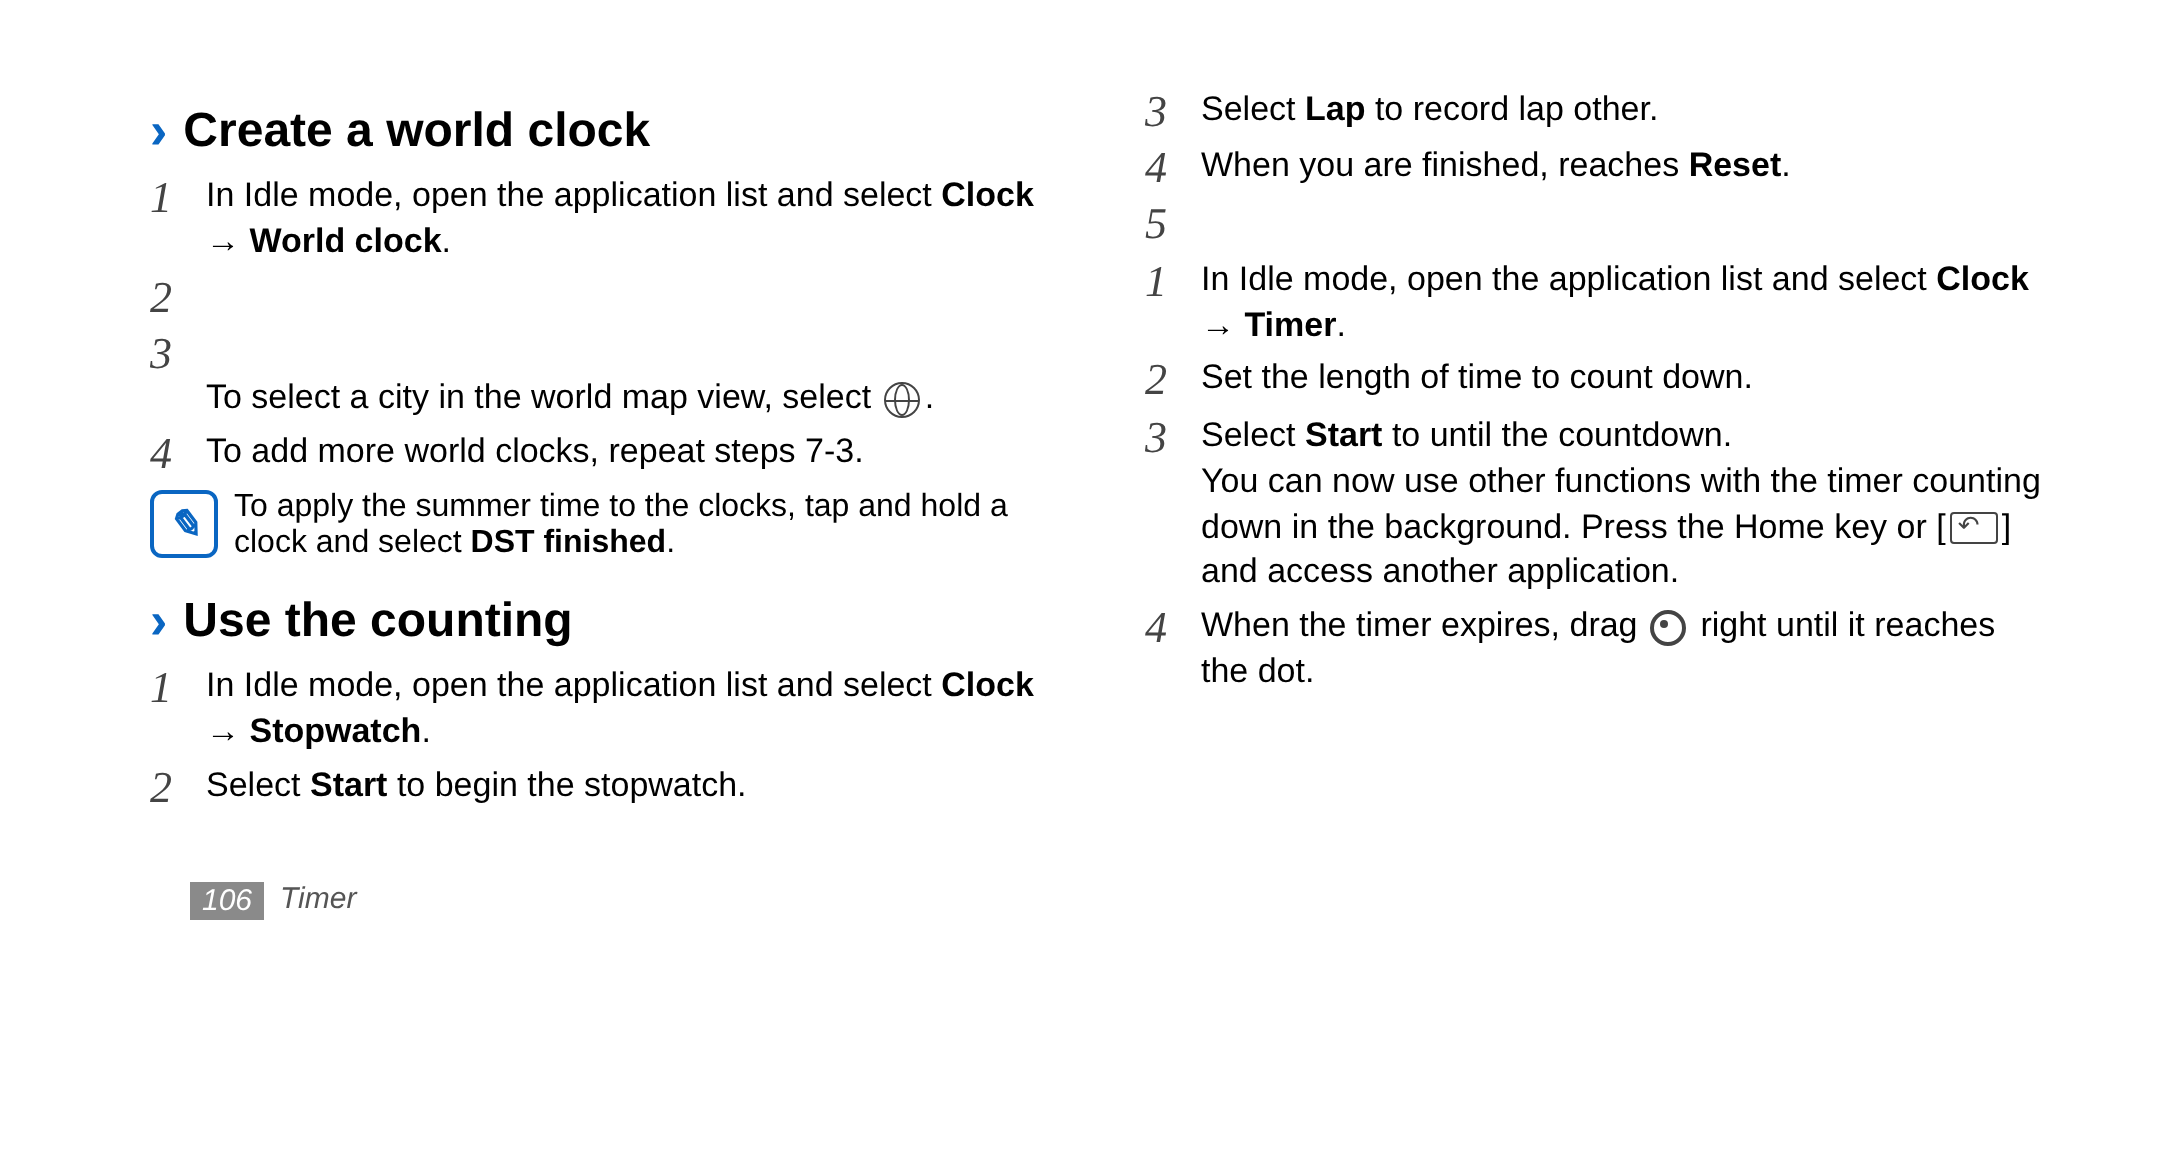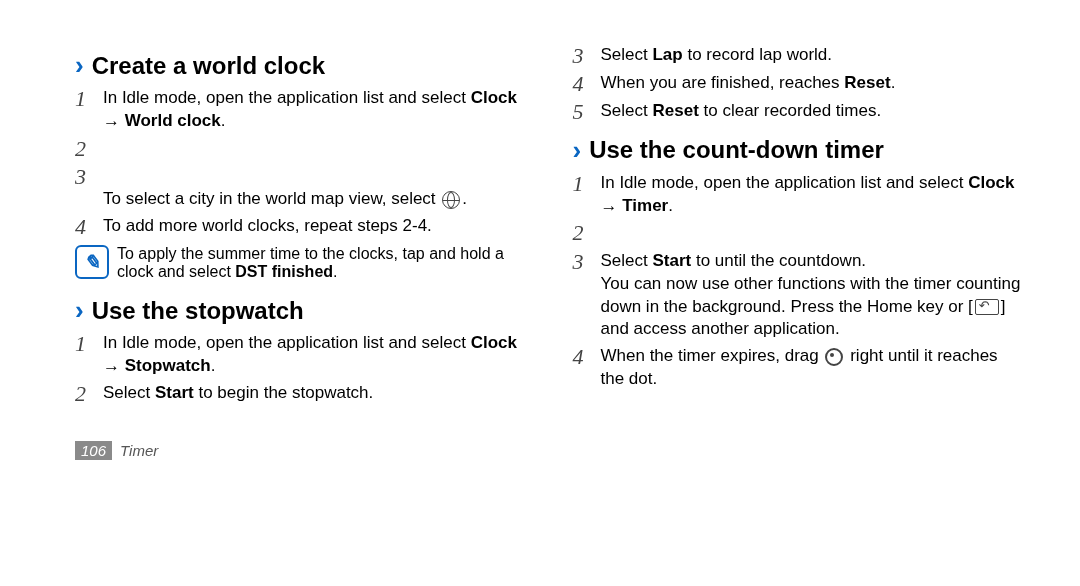--- a/index.html
+++ b/index.html
@@ -17,21 +17,21 @@
   .glyph{display:inline-block;vertical-align:middle;}
   .menu-key{display:inline-block;width:22px;height:14px;border:1.5px solid #444;border-radius:2px;vertical-align:middle;position:relative;margin:0 2px;}
   .menu-key::before{content:"";position:absolute;left:3px;right:3px;top:3px;height:1.5px;background:#444;box-shadow:0 4px 0 #444;}
   .back-key{display:inline-block;width:22px;height:14px;border:1.5px solid #444;border-radius:2px;vertical-align:middle;position:relative;margin:0 2px;}
   .back-key::before{content:"↶";position:absolute;left:3px;top:-3px;font-size:13px;color:#444;}
   .globe{display:inline-block;width:16px;height:16px;border:1.5px solid #444;border-radius:50%;vertical-align:middle;position:relative;margin:0 2px;}
   .globe::before{content:"";position:absolute;left:50%;top:0;bottom:0;width:6px;margin-left:-4px;border:1px solid #444;border-radius:50%;}
   .globe::after{content:"";position:absolute;left:0;right:0;top:50%;height:0;border-top:1px solid #444;}
   .ring{display:inline-block;width:14px;height:14px;border:2px solid #444;border-radius:50%;vertical-align:middle;position:relative;margin:0 2px;}
   .ring::after{content:"";position:absolute;left:3px;top:3px;width:4px;height:4px;background:#444;border-radius:50%;}
-  .footer{display:flex;align-items:center;gap:8px;margin-top:auto;font-style:italic;color:#555;font-size:15px;}
+  .footer{display:flex;align-items:flex-start;gap:8px;margin-top:auto;font-style:italic;color:#555;font-size:15px;margin-left:20px;}
   .pgnum{background:#8a8a8a;color:#fff;font-style:italic;padding:1px 6px;font-size:15px;}
 </style>
 </head>
 <body>
 
 <div class="page">
   <div class="cols">
 
     <div class="col">
 
@@ -45,69 +45,66 @@
         </li>
         <li>
           <span class="num">2</span>
         </li>
         <li>
           <span class="num">3</span>
           <span><br><span>To select a city in the world map view, select </span><span class="glyph globe"></span><span>.</span></span>
         </li>
         <li>
           <span class="num">4</span>
-          <span>To add more world clocks, repeat steps 2-4.</span>
+          <span>To add more world clocks, repeat steps 7-3.</span>
         </li>
       </ol>
       <div class="note">
         <div class="note-icon">✎</div>
         <span><span>To apply the summer time to the clocks, tap and hold a clock and select </span><b>DST finished</b><span>.</span></span>
       </div>
 
       <h2>
-          <span>Use the stopwatch</span>
+          <span>Use the counting</span>
         </h2>
       <ol>
         <li>
           <span class="num">1</span>
           <span><span>In Idle mode, open the application list and select </span><b>Clock</b><span> → </span><b>Stopwatch</b><span>.</span></span>
         </li>
         <li>
           <span class="num">2</span>
           <span><span>Select </span><b>Start</b><span> to begin the stopwatch.</span></span>
         </li>
       </ol>
     </div>
 
     <div class="col">
       <ol>
         <li>
           <span class="num">3</span>
-          <span><span>Select </span><b>Lap</b><span> to record lap world.</span></span>
+          <span><span>Select </span><b>Lap</b><span> to record lap other.</span></span>
         </li>
         <li>
           <span class="num">4</span>
           <span><span>When you are finished, reaches </span><b>Reset</b><span>.</span></span>
         </li>
         <li>
           <span class="num">5</span>
-          <span><span>Select </span><b>Reset</b><span> to clear recorded times.</span></span>
         </li>
       </ol>
 
-      <h2>
-          <span>Use the count-down timer</span>
-        </h2>
       <ol>
         <li>
           <span class="num">1</span>
           <span><span>In Idle mode, open the application list and select </span><b>Clock</b><span> → </span><b>Timer</b><span>.</span></span>
         </li>
         <li>
           <span class="num">2</span>
+          <span>Set the length of time to count down.</span>
         </li>
         <li>
           <span class="num">3</span>
           <span><span>Select </span><b>Start</b><span> to until the countdown.</span><br><span>You can now use other functions with the timer counting down in the background. Press the Home key or [</span><span class="glyph back-key"></span><span>] and access another application.</span></span>
         </li>
         <li>
           <span class="num">4</span>
           <span><span>When the timer expires, drag </span><span class="glyph ring"></span><span> right until it reaches the dot.</span></span>
         </li>
       </ol>

